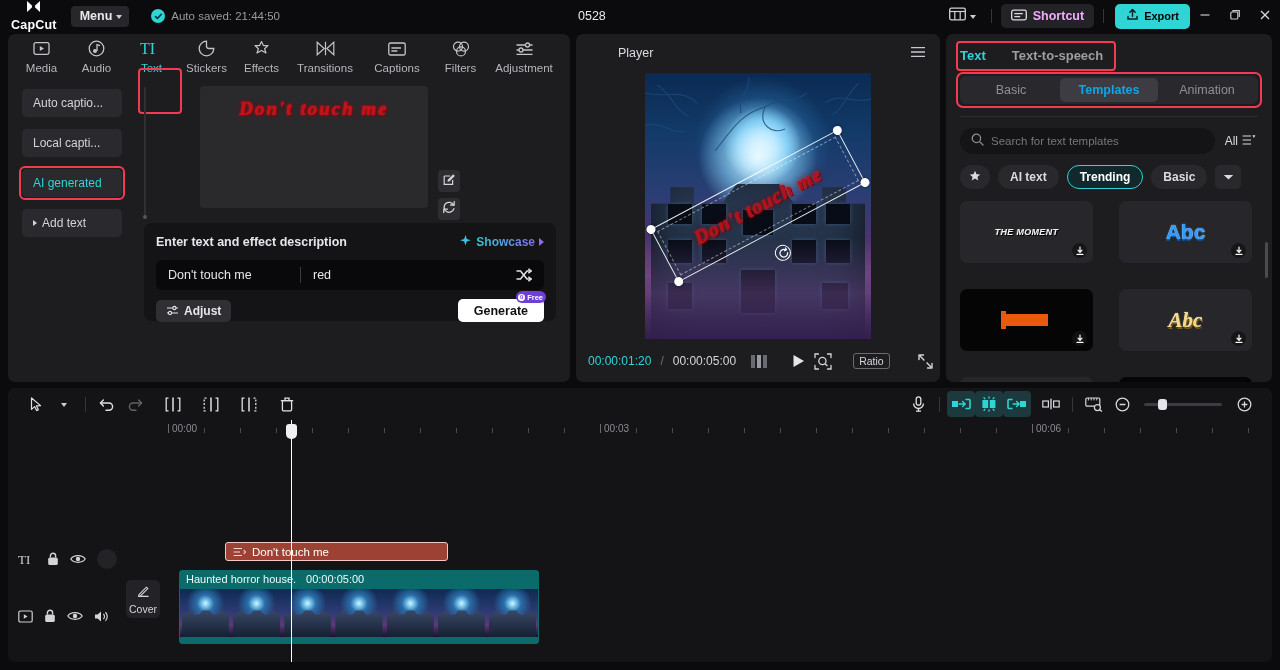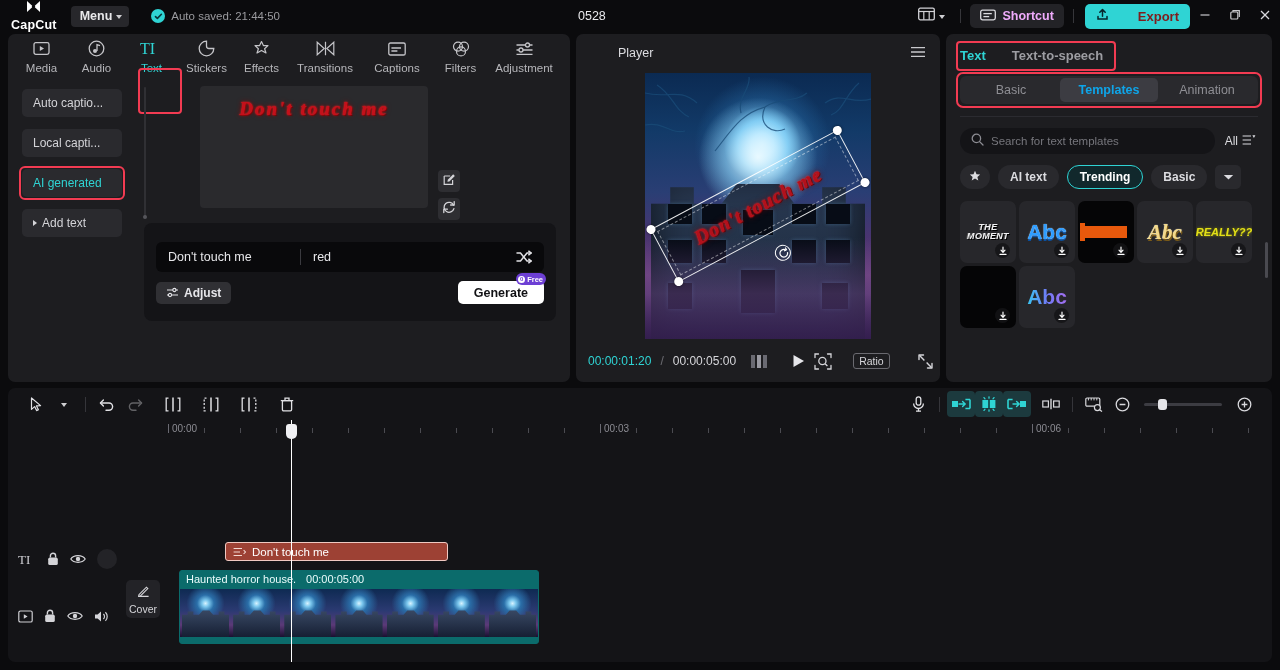--- a/index.html
+++ b/index.html
@@ -44,21 +44,21 @@
   .tb-div { width:1px; height:14px; background:#36363a; margin: 0 9px; }
   .shortcut-btn {
     display: flex; align-items: center; gap: 6px; height: 24px; padding: 0 10px;
     border-radius: 5px; background: #232327; cursor: pointer;
   }
   .shortcut-btn .lbl { font-size: 12.5px; font-weight: bold; color: #f0abfc; }
   .export-btn {
     display: flex; align-items: center; gap: 5px; height: 25px; padding: 0 11px;
     border-radius: 5px; background: #2fd4d4; cursor: pointer; margin-left: 2px;
   }
-  .export-btn .lbl { font-size: 13px; font-weight: bold; color: #7f1d1d; margin-left: 24px; }
+  .export-btn .lbl { font-size: 11px; font-weight: bold; color: #000000; }
   .wbtn { width: 30px; height: 32px; display:flex; align-items:center; justify-content:center; cursor:pointer; }
 
   
   .left-panel {
     position: absolute; left: 8px; top: 34px; width: 562px; height: 348px;
     background: #1d1d20; border-radius: 7px; overflow: hidden;
   }
   .tabbar { display: flex; height: 47px; padding: 0 6px; align-items: flex-start; }
   .tab {
     width: 55px; padding-top: 4px; display: flex; flex-direction: column;
@@ -227,21 +227,21 @@
     display: flex; align-items: center; padding: 0 11px; gap: 7px; cursor: text; }
   .search-ph { font-size: 11.5px; color: #76767c; }
   .all-btn { display: flex; align-items: center; gap: 4px; cursor: pointer; padding: 0 2px; }
   .all-btn .lbl { font-size: 12px; color: #dcdce0; }
   .chips { display: flex; align-items: center; gap: 8px; margin: 11px 14px 0 14px; }
   .chip { height: 24px; padding: 0 12px; border-radius: 12px; background: #29292d;
     display: flex; align-items: center; font-size: 12px; color: #dcdce0; cursor: pointer; font-weight:bold; }
   .chip.star { width: 30px; padding: 0; justify-content: center; }
   .chip.active { border: 1px solid #2fd4d4; background: #11282c; color: #fff; }
   .chip.more { width: 26px; padding: 0; justify-content: center; border-radius: 5px; }
-  .grid { display: grid; grid-template-columns: repeat(5, 1fr); gap: 3px; margin: 12px 20px 0 14px; }
+  .grid { display: grid; grid-template-columns: repeat(2, 1fr); gap: 26px; margin: 12px 20px 0 14px; }
   .cell { position: relative; height: 62px; border-radius: 7px; background: #27272b;
     display: flex; align-items: center; justify-content: center; cursor: pointer; overflow: hidden; }
   .cell.dark { background: #050506; }
   .dl { position: absolute; right: 6px; bottom: 5px; width: 15px; height: 15px; border-radius: 50%;
     background: rgba(20,20,22,.85); display: flex; align-items: center; justify-content: center; }
   .tpl-moment { font-family:"Liberation Sans",sans-serif; font-style:italic; font-weight:bold;
     font-size: 9px; line-height: 9px; color: #f2f2f4; text-align:center;
     text-shadow: 1px 1px 0 #000, -1px 0 0 #555; letter-spacing:.3px; }
   .tpl-abc-blue { font-family:"Liberation Sans",sans-serif; font-weight:bold; font-size:21px;
     color:#2f9dff; text-shadow: 0 0 1px #fff, 0 2px 0 #0a4f9e; }
@@ -518,20 +518,30 @@
         </div>
         <div class="side-icon-btn" style="left:300px; top:117px;">
           <span><svg width="14" height="14" viewBox="0 0 14 14">
                 <path d="M11.6 5.2 A5 5 0 1 0 11.9 8.6" stroke="#d4d4d8" stroke-width="1.3" fill="none" stroke-linecap="round"></path>
                 <path d="M8.6 5 L12.2 5 L12.2 1.6" stroke="#d4d4d8" stroke-width="1.3" fill="none" stroke-linecap="round" stroke-linejoin="round"></path>
                 <path d="M5.4 9.2 L1.8 9.2 L1.8 12.6" stroke="#d4d4d8" stroke-width="1.3" fill="none" stroke-linecap="round" stroke-linejoin="round"></path>
               </svg></span>
         </div>
 
         <div class="desc-card">
+          <div class="desc-head">
+            <span class="desc-title">Enter text and effect description</span>
+            <span class="showcase">
+              <span><svg width="13" height="13" viewBox="0 0 13 13">
+                    <path d="M6.5 1 L7.8 5 L11.8 6.3 L7.8 7.6 L6.5 11.6 L5.2 7.6 L1.2 6.3 L5.2 5 Z" fill="#36c6e0"></path>
+                  </svg></span>
+              <span class="lbl">Showcase</span>
+              <span class="chev-r"></span>
+            </span>
+          </div>
           <div class="input-row">
             <span class="input-a">Don't touch me</span>
             <span class="vdiv"></span>
             <span class="input-b">red</span>
             <span class="shuffle-btn">
               <svg width="16" height="14" viewBox="0 0 16 14">
                   <path d="M1 3 L4.5 3 L11 11 L15 11" stroke="#e2e2e6" stroke-width="1.5" fill="none" stroke-linecap="round"></path>
                   <path d="M1 11 L4.5 11 L11 3 L15 3" stroke="#e2e2e6" stroke-width="1.5" fill="none" stroke-linecap="round"></path>
                   <path d="M12.8 1.2 L15.2 3 L12.8 4.8" stroke="#e2e2e6" stroke-width="1.5" fill="none" stroke-linecap="round" stroke-linejoin="round"></path>
                   <path d="M12.8 9.2 L15.2 11 L12.8 12.8" stroke="#e2e2e6" stroke-width="1.5" fill="none" stroke-linecap="round" stroke-linejoin="round"></path>

